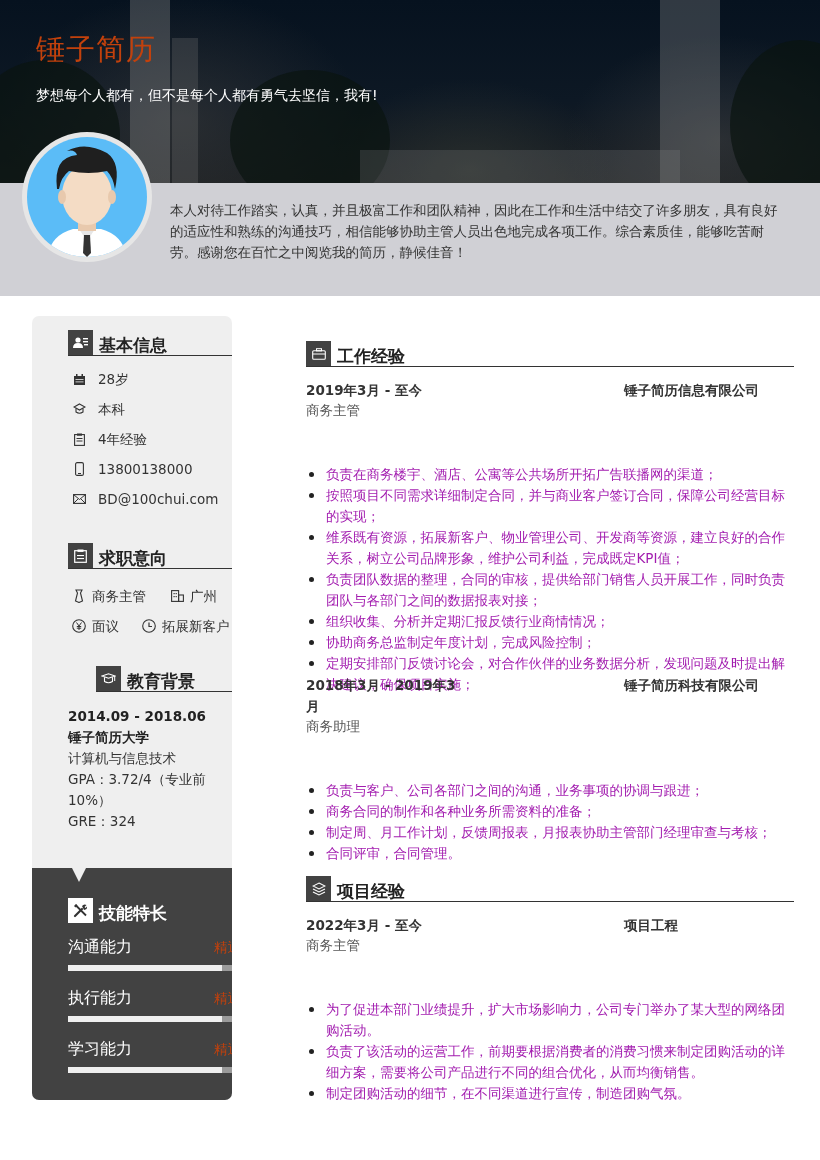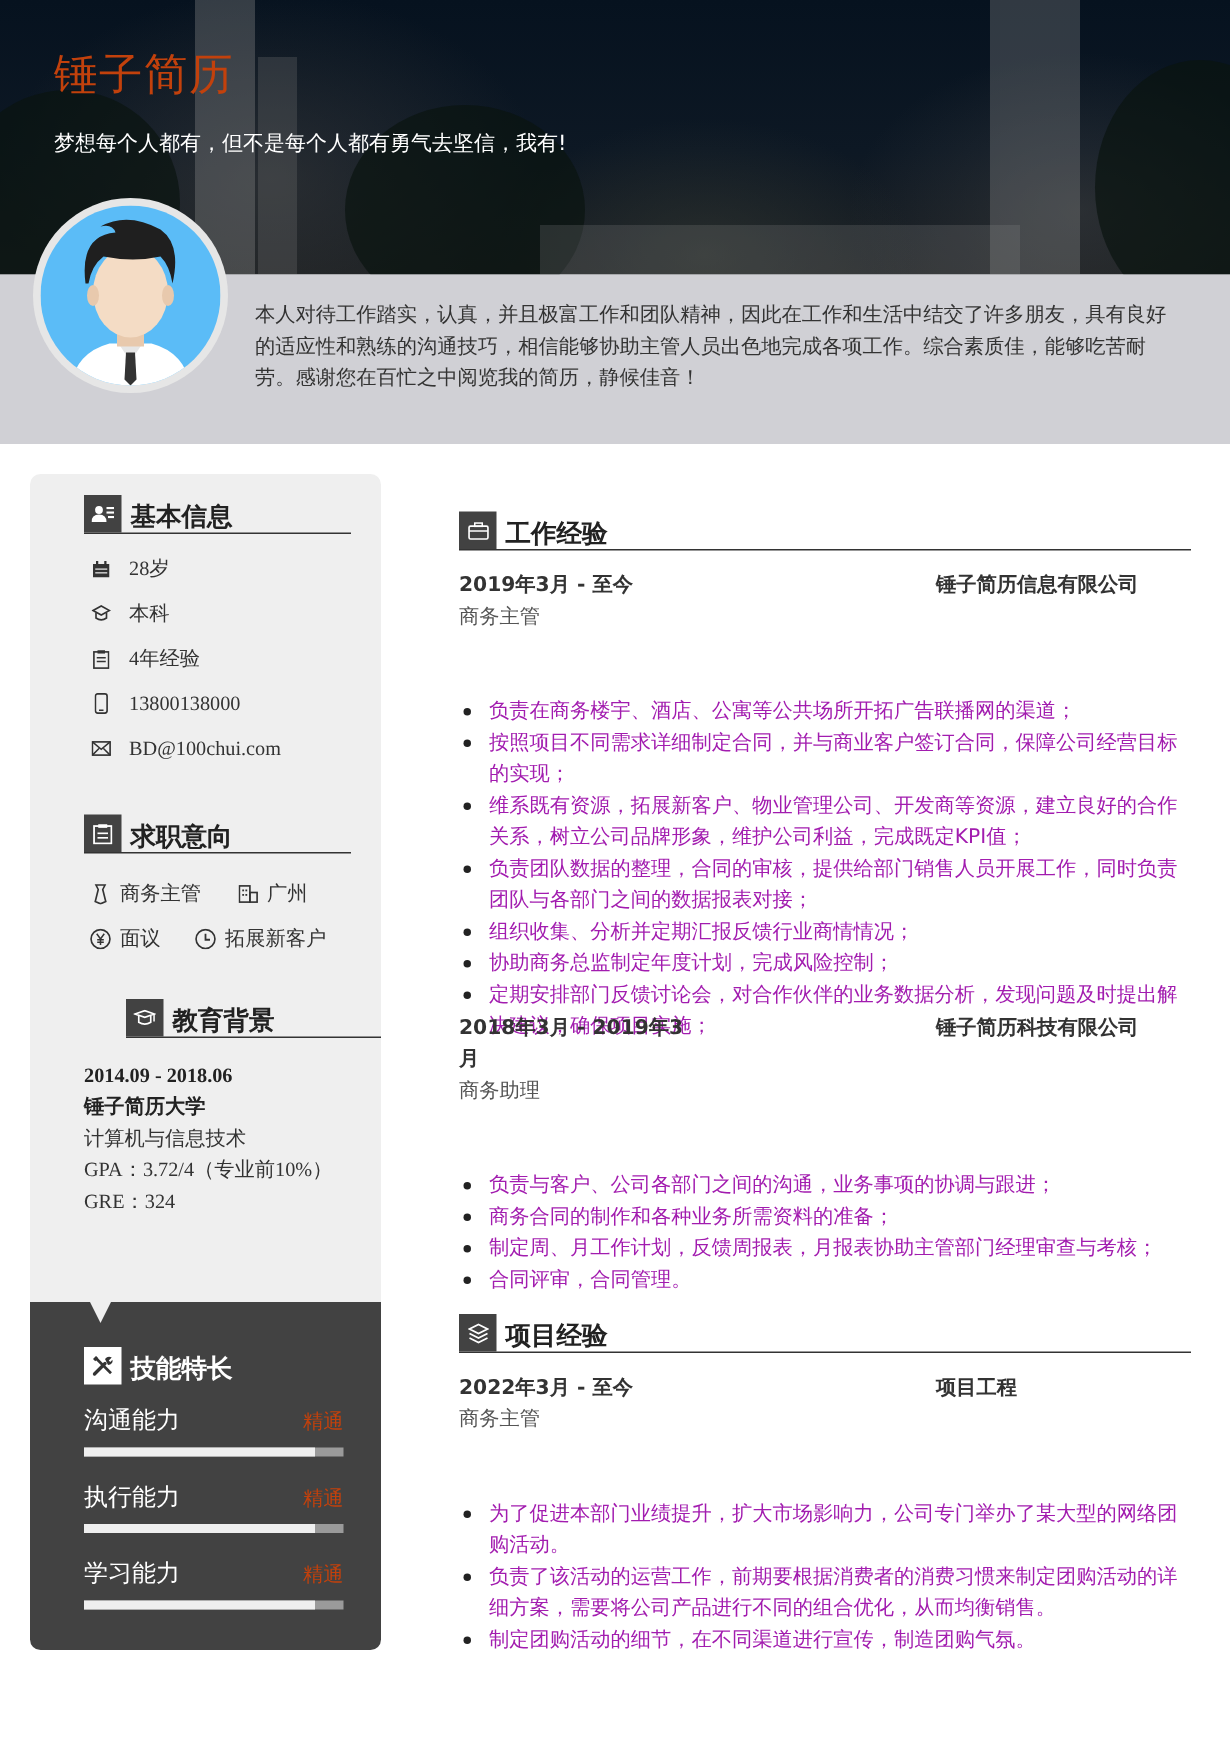--- a/index.html
+++ b/index.html
@@ -27,21 +27,21 @@
 
   .name { position: absolute; left: 36px; top: 30px; font-size: 29px; color: #c2410c; font-weight: normal; letter-spacing: 1px; }
   .motto { position: absolute; left: 36px; top: 87px; font-size: 14px; color: #fff; }
 
   .summary-band { position: absolute; left: 0; top: 183px; width: 820px; height: 113px; background: #d0d0d5; }
   .summary-text { position: absolute; left: 170px; top: 200px; width: 620px; font-size: 13.5px; line-height: 21px; color: #333; }
 
   .avatar { position: absolute; left: 22px; top: 132px; width: 130px; height: 130px; border-radius: 50%; background: #e6e6e6; padding: 5px; }
   .avatar svg { display: block; width: 120px; height: 120px; border-radius: 50%; }
 
-  .sidebar { position: absolute; left: 20px; top: 316px; width: 234px; height: 784px; background: #efefef; border-radius: 7px; overflow: hidden; font-family: Liberation Serif, serif; }
+  .sidebar { position: absolute; left: 32px; top: 316px; width: 200px; height: 784px; background: #efefef; border-radius: 7px; overflow: hidden; }
   .sidebar-dark { position: absolute; left: 0; top: 552px; width: 250px; height: 232px; background: #424242; }
   .notch { position: absolute; left: 40px; top: 552px; width: 0; height: 0; border-left: 7px solid transparent; border-right: 7px solid transparent; border-top: 14px solid #efefef; }
 
   .sec-head { position: absolute; height: 26px; border-bottom: 1.5px solid #333; }
   .sec-head .ico { position: absolute; left: 0; top: 0; width: 25px; height: 25px; background: #424242; display: flex; align-items: center; justify-content: center; }
   .sec-head .ttl { position: absolute; left: 31px; top: 4px; font-size: 17px; font-weight: bold; color: #222; line-height: 22px; }
   .sec-head.light { border-bottom: none; }
   .sec-head.light .ico { background: #fff; }
   .sec-head.light .ttl { color: #fff; }
 

